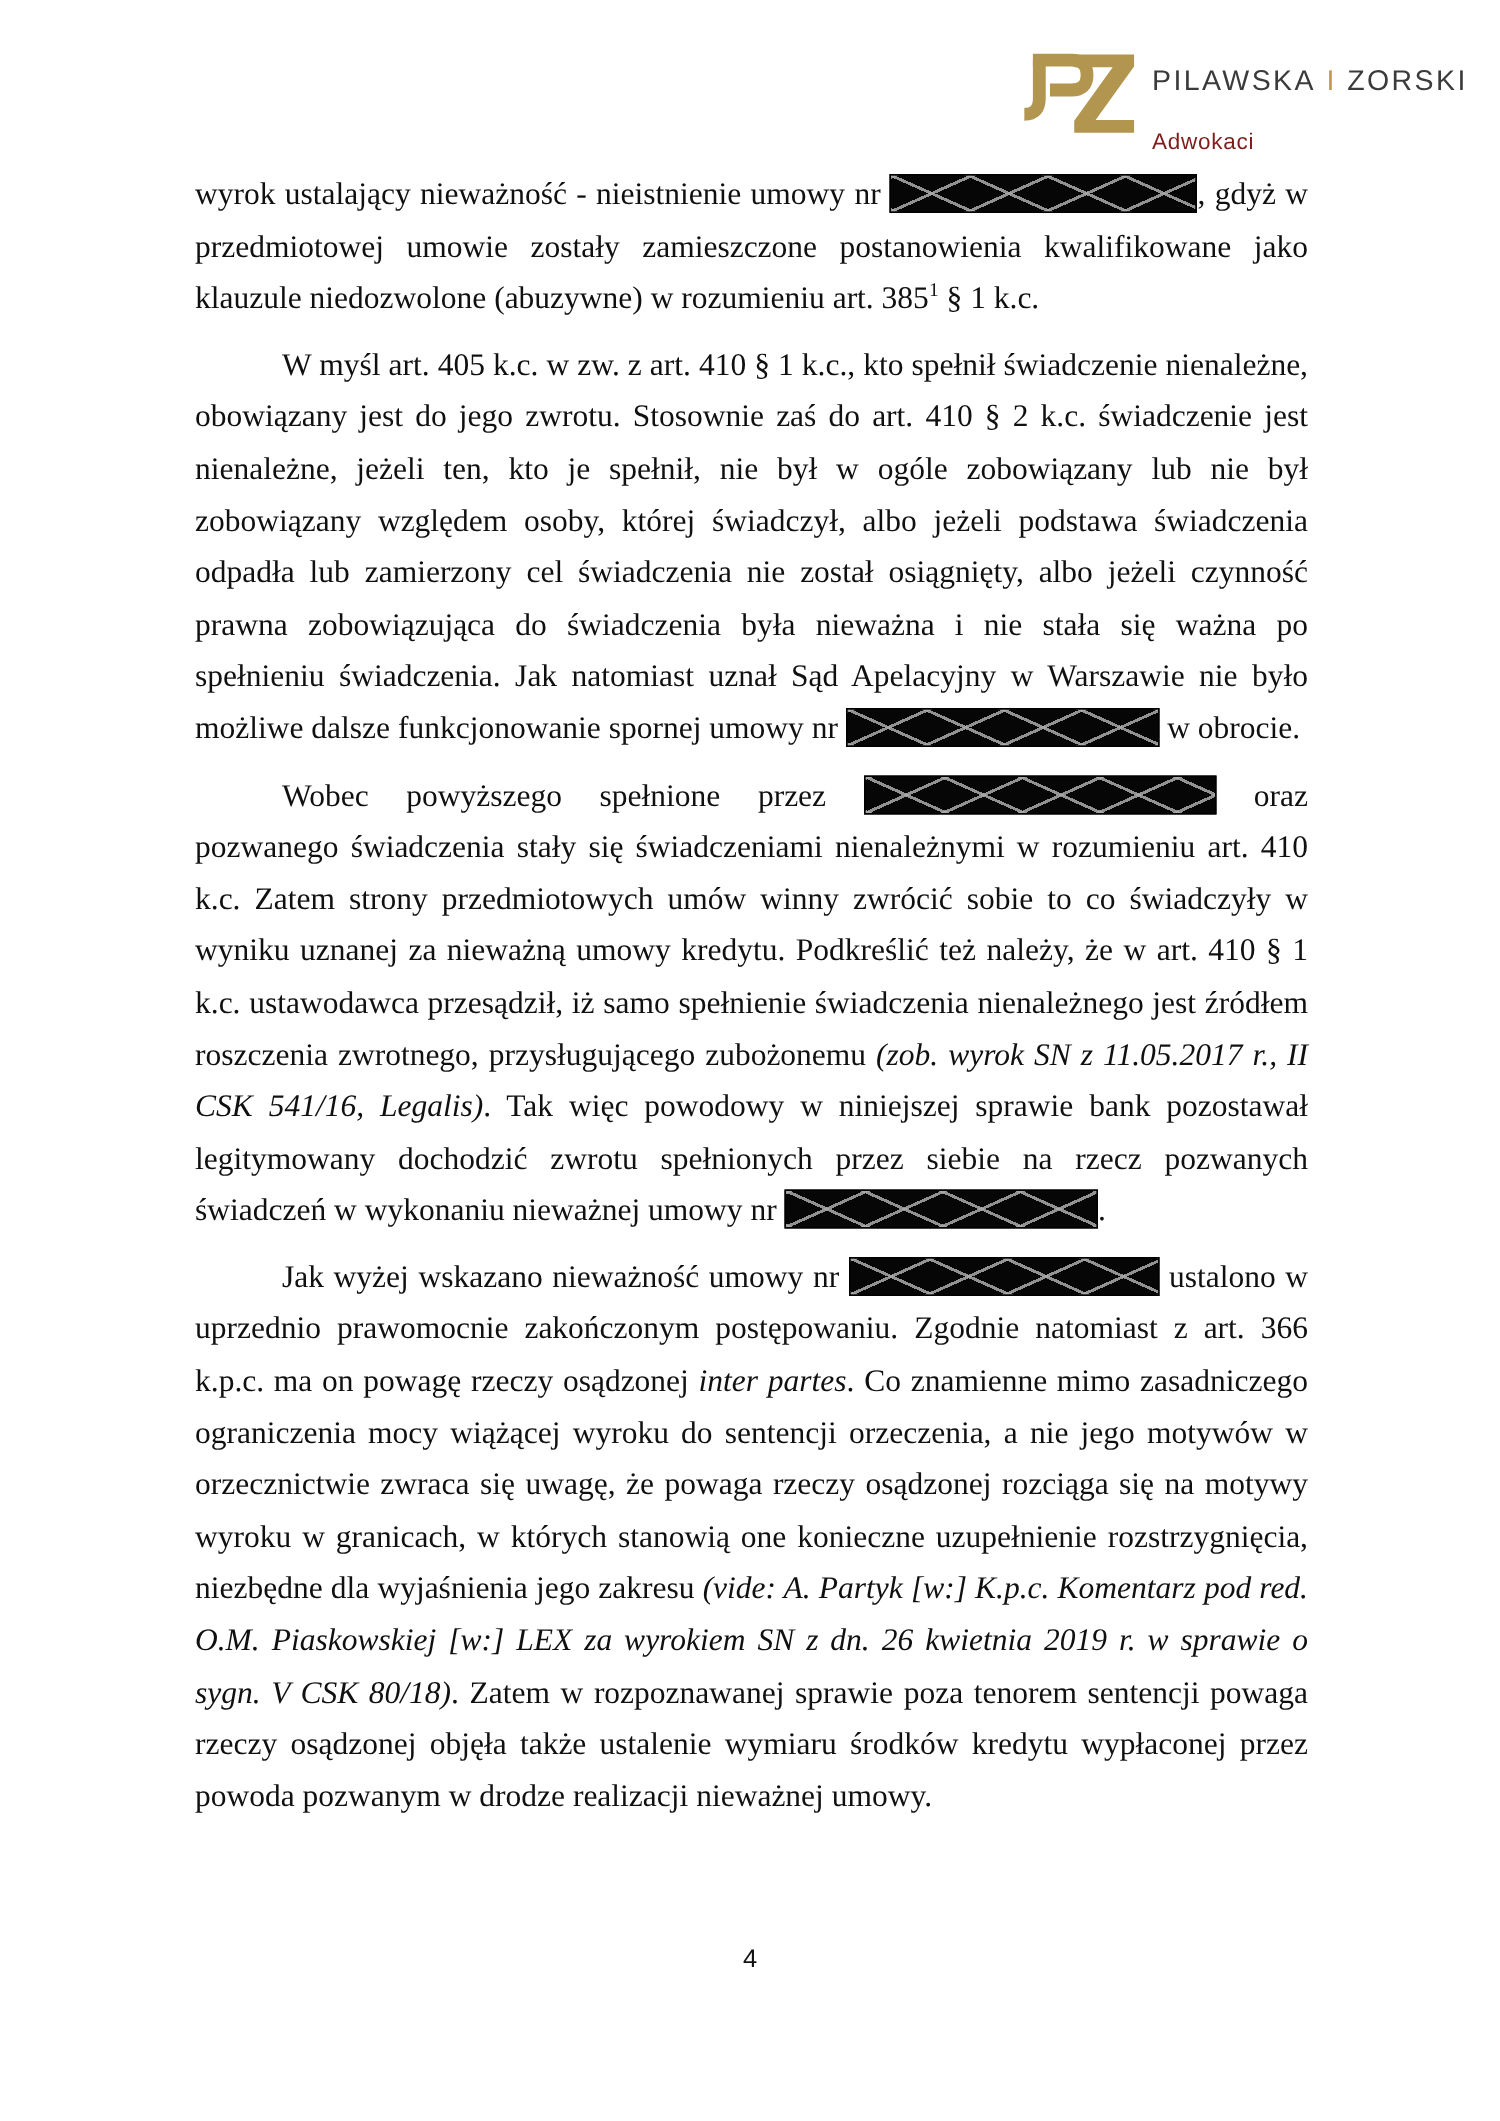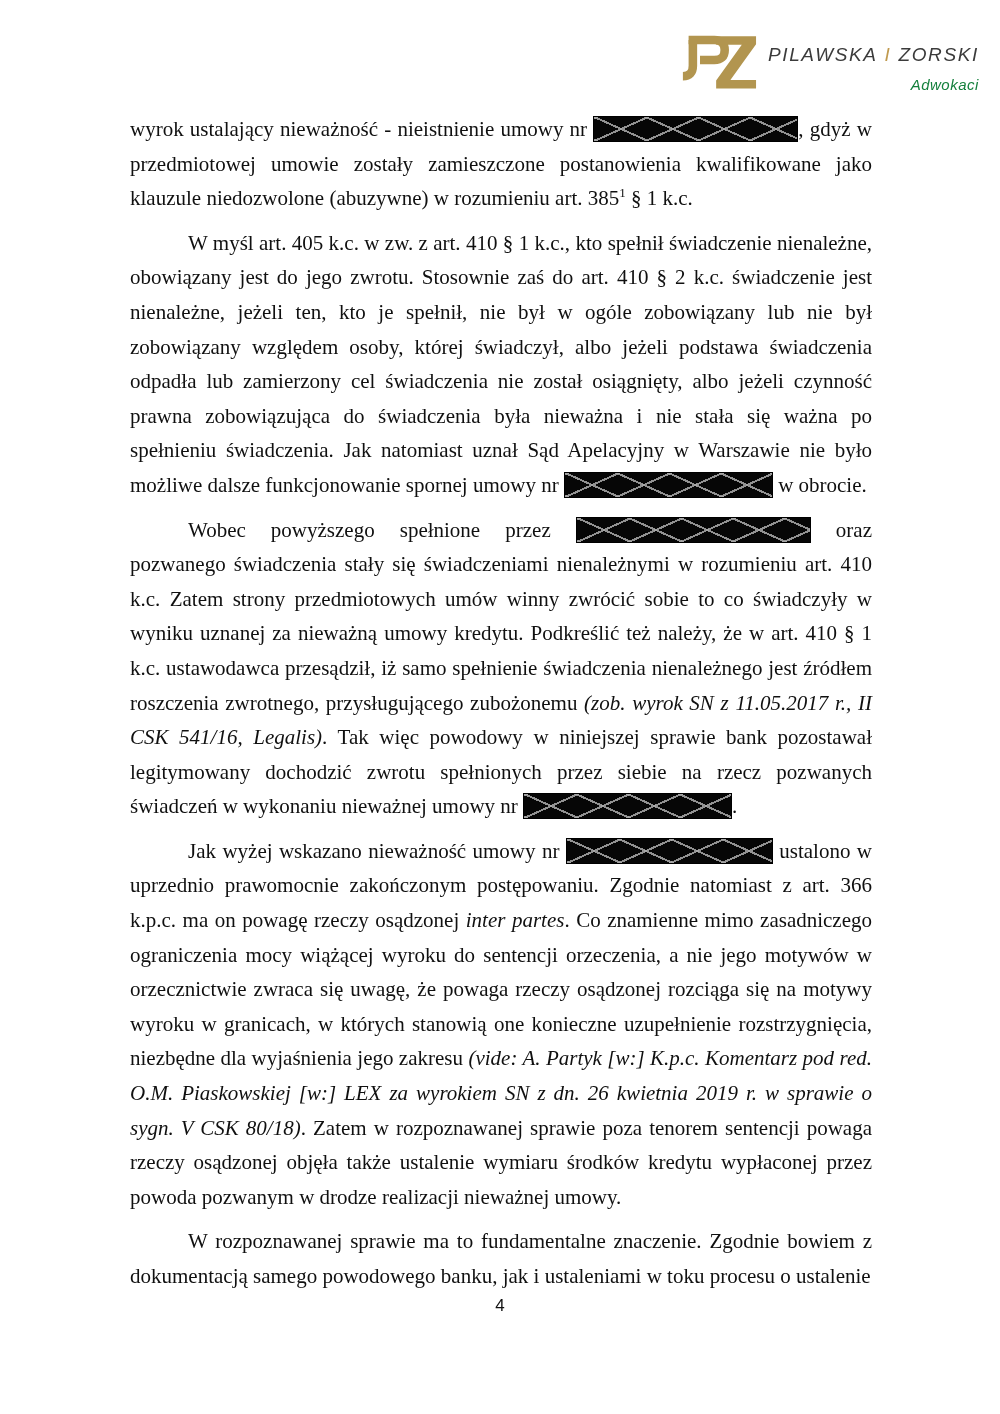--- a/index.html
+++ b/index.html
@@ -10,34 +10,34 @@
     overflow:hidden;
     font-family:"Liberation Serif", serif;
   }
 
   
   .letterhead{
     position:absolute;top:22px;left:676px;
     display:flex;align-items:flex-start;
   }
   .monogram{width:86px;height:76px;flex:0 0 auto;}
-  .firm{margin-left:6px;padding-top:22px;font-style:italic;}
+  .firm{margin-left:6px;padding-top:22px;}
   .firm-name{
     font-family:"Liberation Sans", sans-serif;
     font-size:19px;font-weight:400;
     letter-spacing:1.6px;
     color:#3b3b3b;
     white-space:nowrap;
   }
   .firm-name .sep{color:#c09a4f;margin:0 7px;}
   .firm-sub{
     font-family:"Liberation Sans", sans-serif;
-    font-size:15px;color:#15803d;
-    text-align:right;letter-spacing:0.5px;
-    margin-top:10px;
+    font-size:15px;color:#7f1d1d;
+    text-align:left;letter-spacing:0.5px;
+    margin-top:20px;
   }
 
   
   .doc-body{
     position:absolute;left:120px;top:102px;width:762px;
     font-size:21px;line-height:34.6px;color:#101010;
     text-align:justify;
   }
   .doc-body p{margin:10px;}
   .doc-body p.indent{text-indent:58px;}
@@ -83,17 +83,16 @@
       </div>
       <div class="firm-sub">Adwokaci</div>
     </div>
   </div>
 
   <div class="doc-body" id="doc-body">
       <p class=""><span>wyrok ustalający nieważność - nieistnienie umowy nr </span><span class="redacted" style="width: 205px;"></span><span>, gdyż w przedmiotowej umowie zostały zamieszczone postanowienia kwalifikowane jako klauzule niedozwolone (abuzywne) w rozumieniu art. 385</span><sup>1</sup><span> § 1 k.c.</span></p>
       <p class="indent"><span>W myśl art. 405 k.c. w zw. z art. 410 § 1 k.c., kto spełnił świadczenie nienależne, obowiązany jest do jego zwrotu. Stosownie zaś do art. 410 § 2 k.c. świadczenie jest nienależne, jeżeli ten, kto je spełnił, nie był w ogóle zobowiązany lub nie był zobowiązany względem osoby, której świadczył, albo jeżeli podstawa świadczenia odpadła lub zamierzony cel świadczenia nie został osiągnięty, albo jeżeli czynność prawna zobowiązująca do świadczenia była nieważna i nie stała się ważna po spełnieniu świadczenia. Jak natomiast uznał Sąd Apelacyjny w Warszawie nie było możliwe dalsze funkcjonowanie spornej umowy nr </span><span class="redacted" style="width: 209px;"></span><span> w obrocie.</span></p>
       <p class="indent"><span>Wobec powyższego spełnione przez </span><span class="redacted" style="width: 235px;"></span><span> oraz pozwanego świadczenia stały się świadczeniami nienależnymi w rozumieniu art. 410 k.c. Zatem strony przedmiotowych umów winny zwrócić sobie to co świadczyły w wyniku uznanej za nieważną umowy kredytu. Podkreślić też należy, że w art. 410 § 1 k.c. ustawodawca przesądził, iż samo spełnienie świadczenia nienależnego jest źródłem roszczenia zwrotnego, przysługującego zubożonemu </span><em>(zob. wyrok SN z 11.05.2017 r., II CSK 541/16, Legalis)</em><span>. Tak więc powodowy w niniejszej sprawie bank pozostawał legitymowany dochodzić zwrotu spełnionych przez siebie na rzecz pozwanych świadczeń w wykonaniu nieważnej umowy nr </span><span class="redacted" style="width: 209px;"></span><span>.</span></p>
       <p class="indent"><span>Jak wyżej wskazano nieważność umowy nr </span><span class="redacted" style="width: 207px;"></span><span> ustalono w uprzednio prawomocnie zakończonym postępowaniu. Zgodnie natomiast z art. 366 k.p.c. ma on powagę rzeczy osądzonej </span><em>inter partes</em><span>. Co znamienne mimo zasadniczego ograniczenia mocy wiążącej wyroku do sentencji orzeczenia, a nie jego motywów w orzecznictwie zwraca się uwagę, że powaga rzeczy osądzonej rozciąga się na motywy wyroku w granicach, w których stanowią one konieczne uzupełnienie rozstrzygnięcia, niezbędne dla wyjaśnienia jego zakresu </span><em>(vide: A. Partyk [w:] K.p.c. Komentarz pod red. O.M. Piaskowskiej [w:] LEX za wyrokiem SN z dn. 26 kwietnia 2019 r. w sprawie o sygn. V CSK 80/18)</em><span>. Zatem w rozpoznawanej sprawie poza tenorem sentencji powaga rzeczy osądzonej objęła także ustalenie wymiaru środków kredytu wypłaconej przez powoda pozwanym w drodze realizacji nieważnej umowy.</span></p>
-      <p class="indent"><span>W rozpoznawanej sprawie ma to fundamentalne znaczenie. Zgodnie bowiem z dokumentacją samego powodowego banku, jak i ustaleniami w toku procesu o ustalenie</span></p>
     </div>
 
   <div class="page-number">4</div>
 </div>
 
 </body></html>

